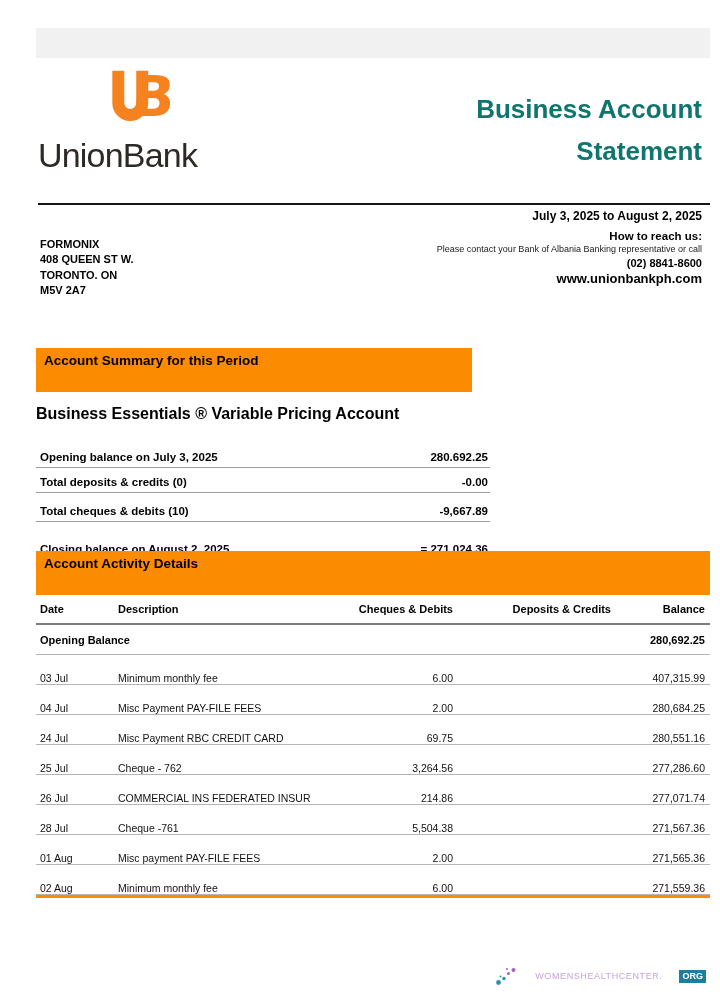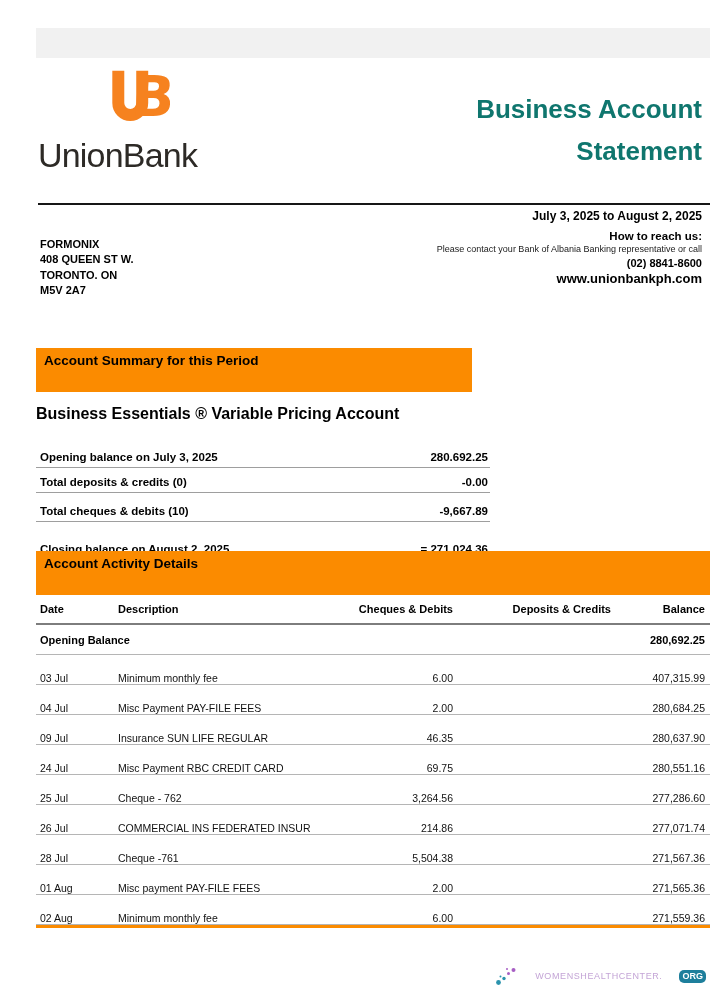--- a/index.html
+++ b/index.html
@@ -56,21 +56,21 @@
   .col-date { width:78px; }
   .col-desc { flex:1; }
   .col-debit { width:130px; text-align:right; }
   .col-credit { width:158px; text-align:right; }
   .col-balance { width:94px; text-align:right; }
   .activity-orange-rule { height:3px; background:#fb8b00; }
 
   
   .watermark { position:absolute; right:14px; bottom:13px; display:flex; align-items:center; gap:16px; }
   .wm-name { font-size:9px; letter-spacing:0.6px; color:#c4a5d6; font-weight:400; }
-  .wm-org { font-size:9px; font-weight:700; color:#ffffff; background:#1e7f9c; padding:1px 3px 2px 3px; border-radius:5px; margin-left:1px; }
+  .wm-org { font-size:9px; font-weight:700; color:#ffffff; background:#1e7f9c; padding:1px 3px 2px 3px; border-radius:0; margin-left:1px; }
 </style>
 </head>
 <body>
 
 <div class="page">
 
   <div class="top-gray-bar"></div>
 
   <div class="brand">
     <svg class="monogram" width="76" height="70" viewBox="0 0 108 98" aria-hidden="true">
@@ -151,27 +151,20 @@
       <span class="col-debit">6.00</span>
       <span class="col-credit"></span>
       <span class="col-balance">407,315.99</span>
     </div>
     <div class="act-row act-data">
       <span class="col-date">04 Jul</span>
       <span class="col-desc">Misc Payment PAY-FILE FEES</span>
       <span class="col-debit">2.00</span>
       <span class="col-credit"></span>
       <span class="col-balance">280,684.25</span>
-    </div>
-    <div class="act-row act-data">
-      <span class="col-date">09 Jul</span>
-      <span class="col-desc">Insurance SUN LIFE REGULAR</span>
-      <span class="col-debit">46.35</span>
-      <span class="col-credit"></span>
-      <span class="col-balance">280,637.90</span>
     </div>
     <div class="act-row act-data">
       <span class="col-date">24 Jul</span>
       <span class="col-desc">Misc Payment RBC CREDIT CARD</span>
       <span class="col-debit">69.75</span>
       <span class="col-credit"></span>
       <span class="col-balance">280,551.16</span>
     </div>
     <div class="act-row act-data">
       <span class="col-date">25 Jul</span>

